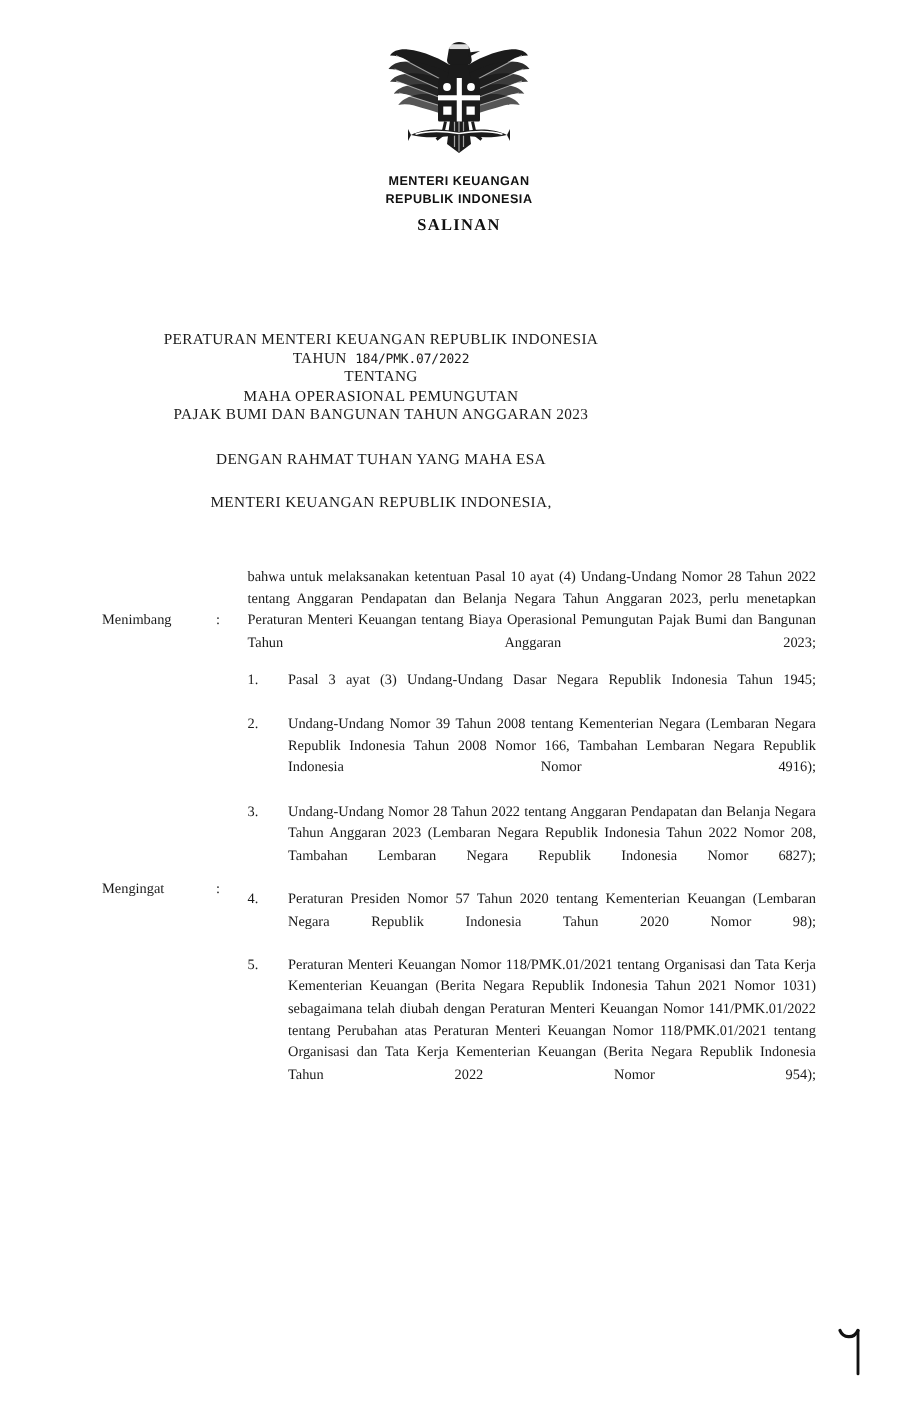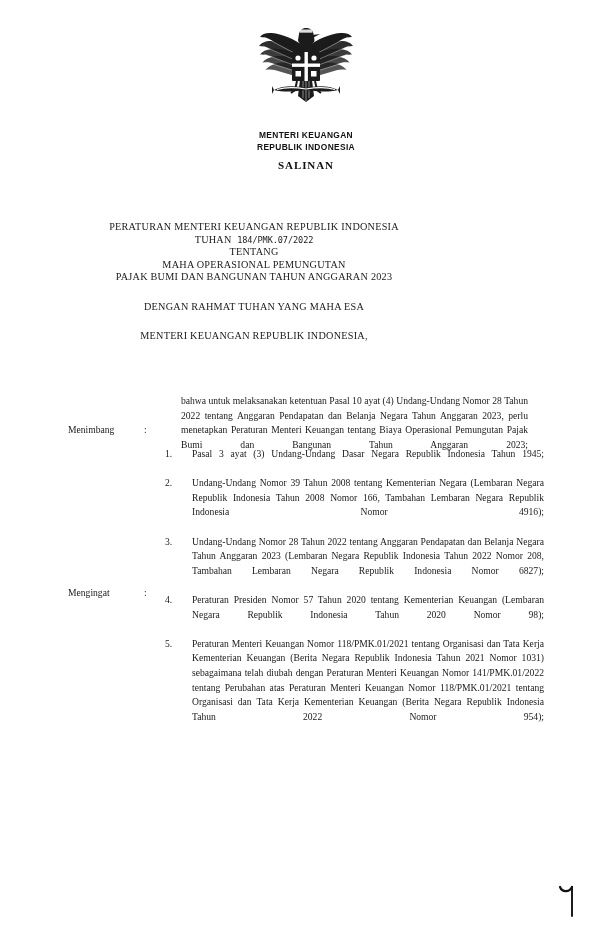--- a/index.html
+++ b/index.html
@@ -39,21 +39,21 @@
     margin: 0 auto;
     display: block;
   }
   .ministry-line {
     font-family: "Liberation Sans", "DejaVu Sans", sans-serif;
     font-weight: bold;
     font-size: 8.4px;
     letter-spacing: 0.35px;
     line-height: 11.5px;
     color: #111;
-    margin-top: 20px;
+    margin-top: 5px;
   }
   .salinan {
     font-family: "Liberation Serif", "DejaVu Serif", serif;
     font-weight: bold;
     font-size: 11px;
     letter-spacing: 0.9px;
     color: #111;
     margin-top: 6px;
     text-align: center;
   }
@@ -101,21 +101,21 @@
     width: 21px;
     flex: 0 0 21px;
   }
   .clause-body {
     flex: 1 1 auto;
     text-align: justify;
     text-justify: inter-word;
     hyphens: none;
   }
   .clause-body p {
-    margin: 16px;
+    margin: 0;
   }
 
   
   ol.numlist {
     list-style: none;
     margin: 0;
     padding: 0;
   }
   ol.numlist > li {
     position: relative;
@@ -237,21 +237,21 @@
     <div class="ministry-line">
       <div>MENTERI KEUANGAN</div>
       <div>REPUBLIK INDONESIA</div>
     </div>
     <div class="salinan">SALINAN</div>
   </div>
 
   <div class="title-block">
     <div>PERATURAN MENTERI KEUANGAN REPUBLIK INDONESIA</div>
     <div>
-      <span>TUHAN</span><span>&nbsp;&nbsp;</span><span class="num-sub">184/PMK.07/2022</span>
+      <span>TAHUN</span><span>&nbsp;&nbsp;</span><span class="num-sub">184/PMK.07/2022</span>
     </div>
     <div>TENTANG</div>
     <div>MAHA OPERASIONAL PEMUNGUTAN</div>
     <div>PAJAK BUMI DAN BANGUNAN TAHUN ANGGARAN 2023</div>
     <div class="title-gap-1"></div>
     <div>DENGAN RAHMAT TUHAN YANG MAHA ESA</div>
     <div class="title-gap-2"></div>
     <div>MENTERI KEUANGAN REPUBLIK INDONESIA,</div>
   </div>
 

